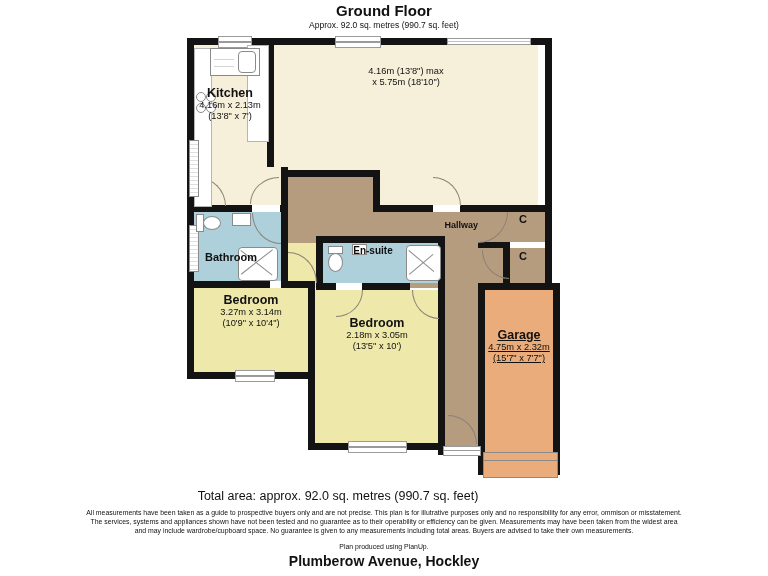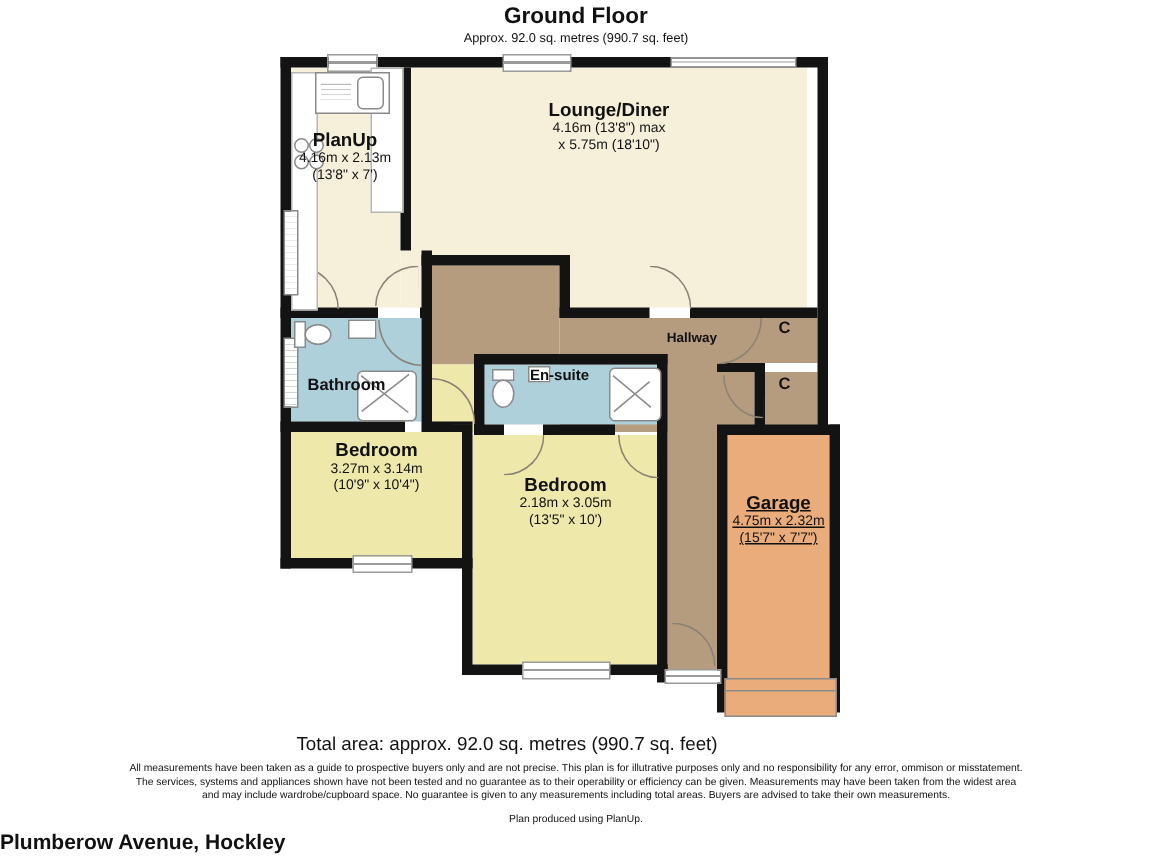--- a/index.html
+++ b/index.html
@@ -24,21 +24,21 @@
   .d-bl{border-bottom:1.3px solid #8a8176;border-left:1.3px solid #8a8176;border-bottom-left-radius:100% 100%;}
   .fix{position:absolute;background:#fff;border:1px solid #8a8a8a;}
   .bowl{border-radius:50%;}
   .round{border-radius:4px;}
   .rad{position:absolute;border:1px solid #8a8a8a;background:repeating-linear-gradient(#fff 0,#fff 3px,#c0c0c0 4px);}
   .stripes{position:absolute;background:repeating-linear-gradient(#fff 0,#fff 2.5px,#aaa 3.5px);}
   .diag{position:absolute;background:#8a8a8a;height:1px;transform-origin:0 0;}
   .foot-total{position:absolute;left:0;top:489px;width:676px;text-align:center;font-size:12.5px;}
   .foot-disc{position:absolute;left:84px;top:508px;width:600px;text-align:center;font-size:6.9px;line-height:1.32;}
   .foot-prod{position:absolute;left:0;top:543px;width:768px;text-align:center;font-size:6.9px;}
-  .foot-addr{position:absolute;left:0;top:553px;width:768px;font-size:14px;font-weight:bold;}
+  .foot-addr{position:absolute;left:0;top:553px;width:768px;text-align:center;font-size:14px;font-weight:bold;}
 </style>
 </head>
 <body>
 
 <div class="page">
 
   <div class="hdr-title">Ground Floor</div>
   <div class="hdr-sub">Approx. 92.0 sq. metres (990.7 sq. feet)</div>
 
   <div class="room" style="left: 194px; top: 45px; width: 73px; height: 160px; background: rgb(246, 239, 218);"></div>
@@ -132,27 +132,26 @@
   <div class="fix round" style="left:406px;top:245px;width:33px;height:34px;">
     <div class="diag" style="left:2px;top:4px;width:33px;transform:rotate(40deg);"></div>
     <div class="diag" style="left:2px;top:28px;width:31px;transform:rotate(-40deg);"></div>
   </div>
 
   <div class="abs" style="left: 483px; top: 452px; width: 73px; height: 24px; border: 1px solid rgb(138, 138, 138); background: rgb(233, 172, 122);">
     <div class="abs" style="left:0;top:7px;width:73px;height:1px;background:#8a8a8a;"></div>
   </div>
 
   <div class="lbl" style="left:184px;top:86px;width:92px;">
-    <div class="nm">PlanUp</div>
+    <div class="nm">Kitchen</div>
     <div class="dm">4.16m x 2.13m</div>
     <div class="dm">(13'8" x 7')</div>
   </div>
 
   <div class="lbl" style="left:336px;top:66px;width:140px;">
-    <div class="nm">Lounge/Diner</div>
     <div class="dm">4.16m (13'8") max</div>
     <div class="dm">x 5.75m (18'10")</div>
   </div>
 
   <div class="lbl-sm" style="left:186px;top:228px;width:90px;margin-top:23px;">Bathroom</div>
   <div class="lbl-sm" style="left:340px;top:245px;width:66px;font-size:10px;">En-suite</div>
   <div class="lbl-xs" style="left:400px;top:220px;width:78px;">Hallway</div>
   <div class="lbl-sm" style="left:516px;top:213px;width:14px;">C</div>
   <div class="lbl-sm" style="left:516px;top:250px;width:14px;">C</div>
 

